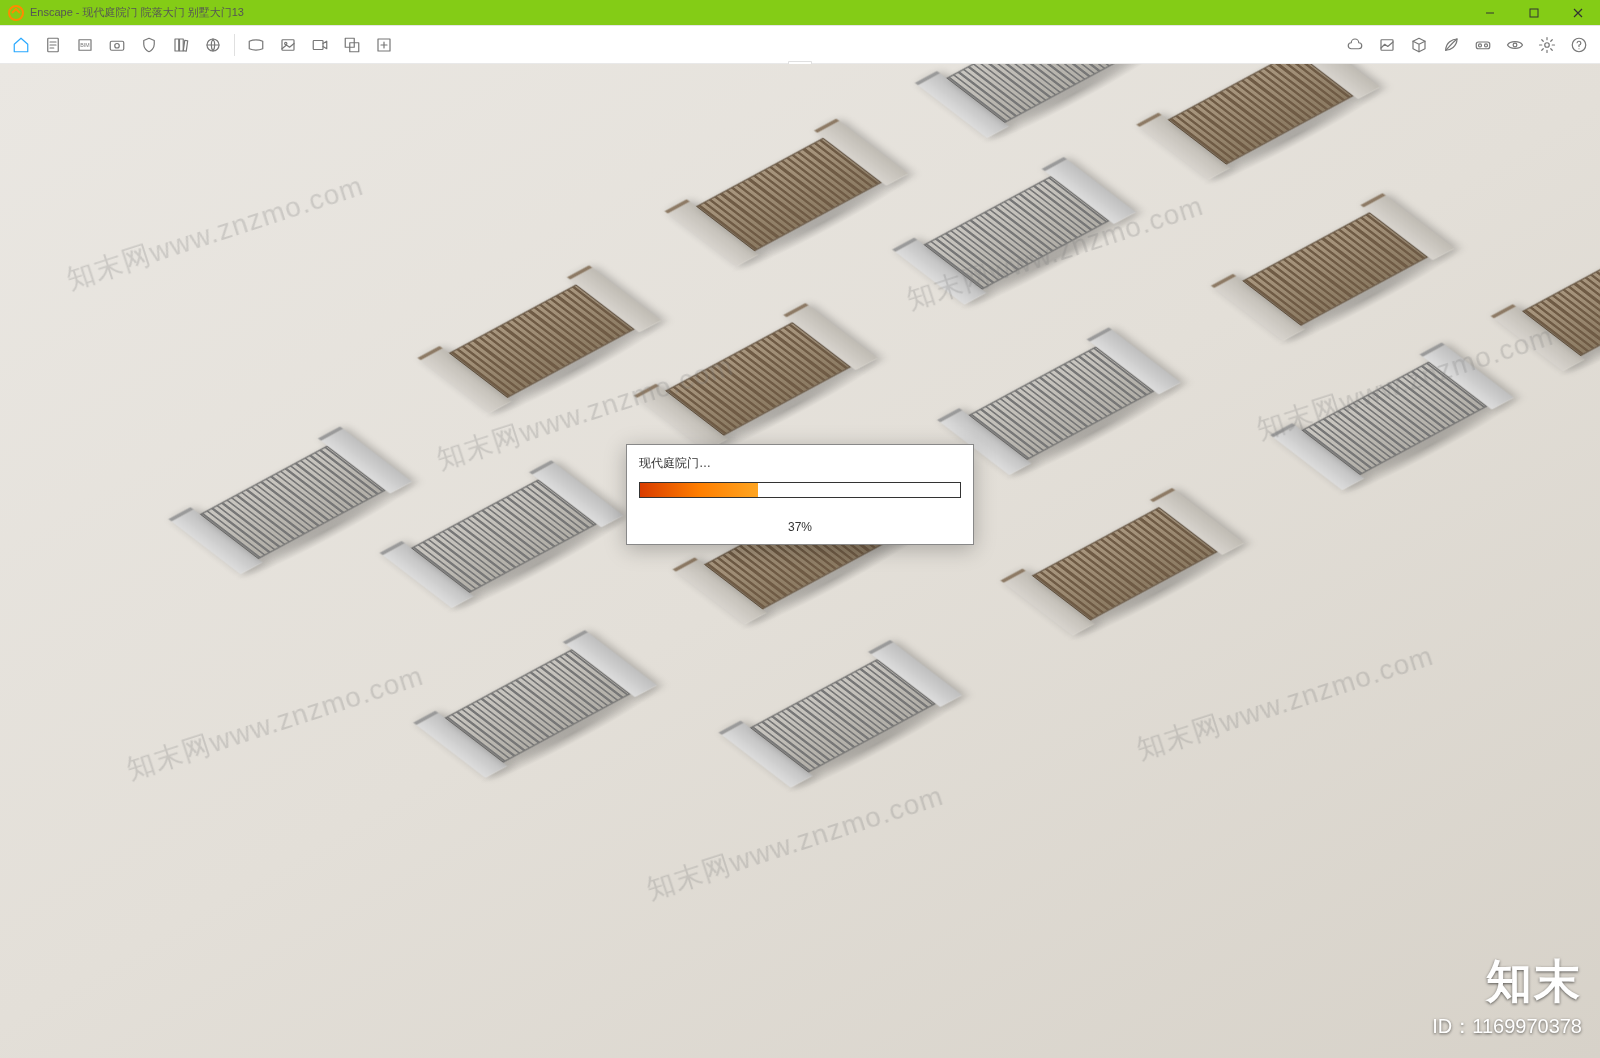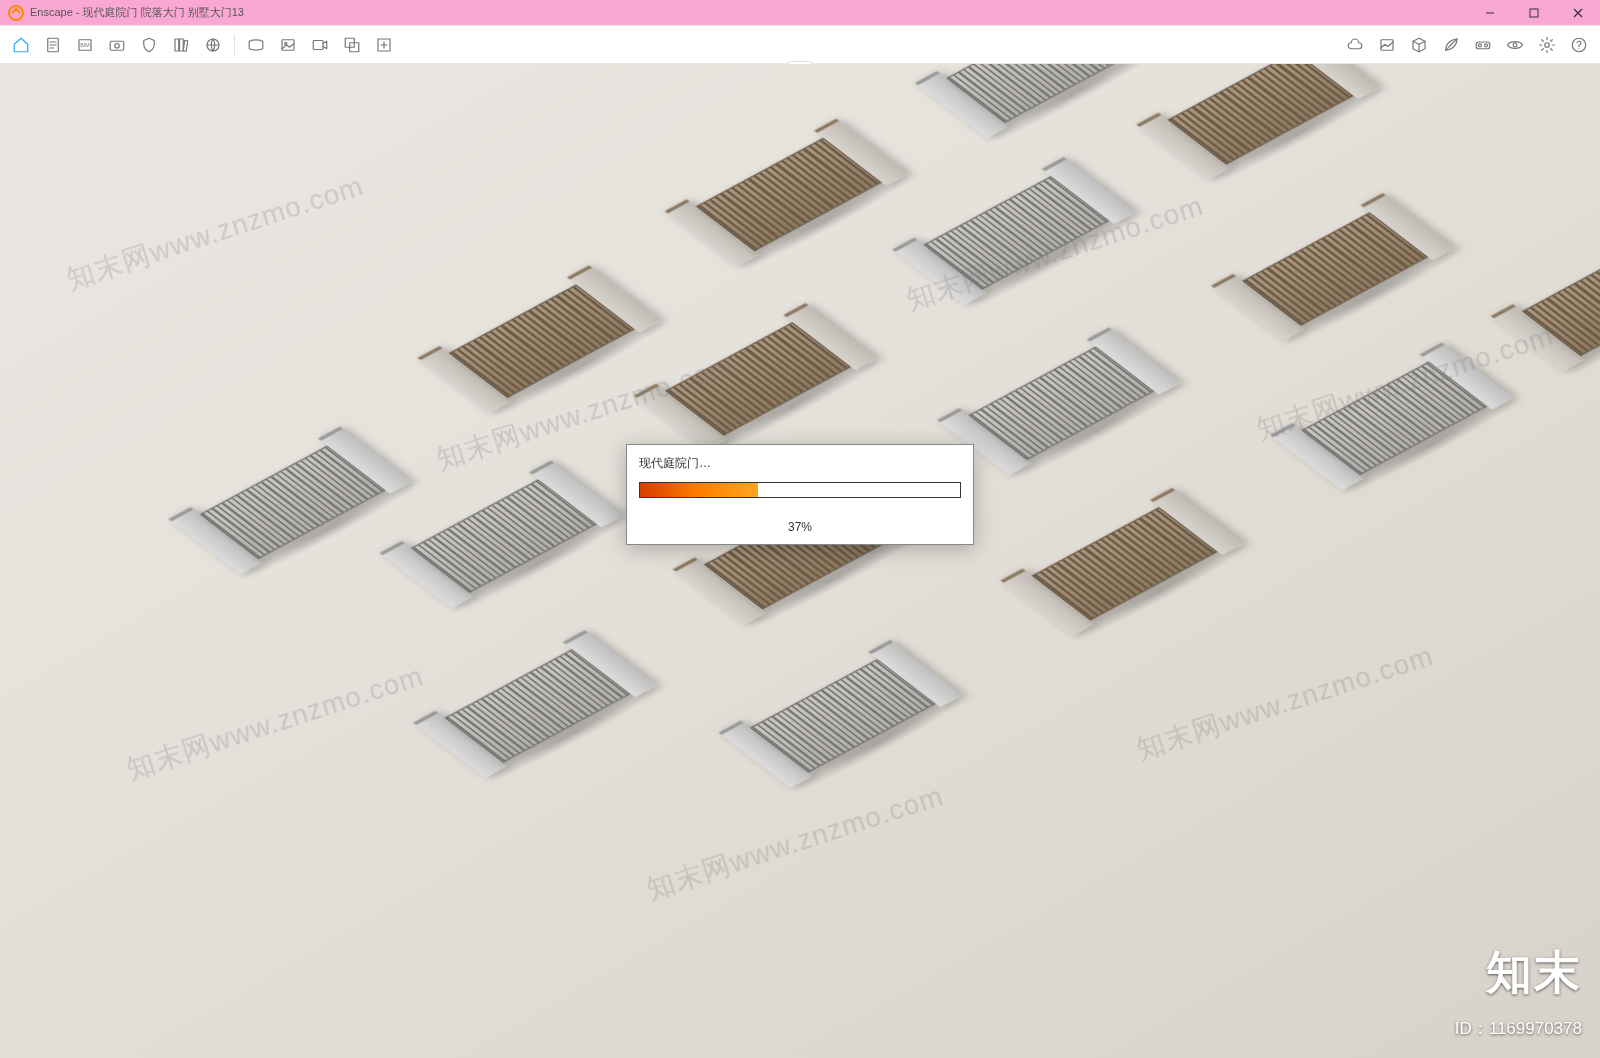--- a/index.html
+++ b/index.html
@@ -4,21 +4,21 @@
 <style>
   * { box-sizing: border-box; margin: 0; padding: 0; }
   body {
     font-family: "Microsoft YaHei", "Segoe UI", Arial, sans-serif;
     width: 1600px; height: 1058px;
     background: #f0f0f0;
     position: relative; overflow: hidden;
   }
   
   .titlebar {
-    height: 26px; background: #f9a8d4;
+    height: 26px; background: #84cc16;
     display: flex; align-items: center;
     border-bottom: 1px solid #e5e5e5;
     font-size: 11px; color: #555;
     user-select: none;
   }
   .titlebar .app-icon {
     width: 16px; height: 16px; margin: 0 6px 0 8px;
     display: flex; align-items: center; justify-content: center;
   }
   .titlebar .title-text { flex: 0 0 auto; }
@@ -99,21 +99,21 @@
     font-size:28px; font-weight:500; letter-spacing:1px;
     transform:rotate(-18deg); white-space:nowrap; pointer-events:none;
   }
   .corner-brand {
     position:absolute; right:18px; bottom:18px;
     text-align:right; color:#fff;
     text-shadow:0 1px 3px rgba(0,0,0,.6);
     pointer-events:none;
   }
   .corner-brand .brand { font-size:46px; font-weight:700; letter-spacing:2px; }
-  .corner-brand .idline { font-size:17px; margin-top:13px; }
+  .corner-brand .idline { font-size:20px; margin-top:0; }
 
   
   .dialog {
     position:absolute; top:380px; left:50%; transform:translateX(-50%);
     width:348px; background:#fff; border:1px solid #888;
     box-shadow:0 4px 20px rgba(0,0,0,.25);
     font-size:12px; color:#333;
   }
   .dialog .dlg-title { padding:10px 12px 6px; }
   .dialog .bar-wrap {

